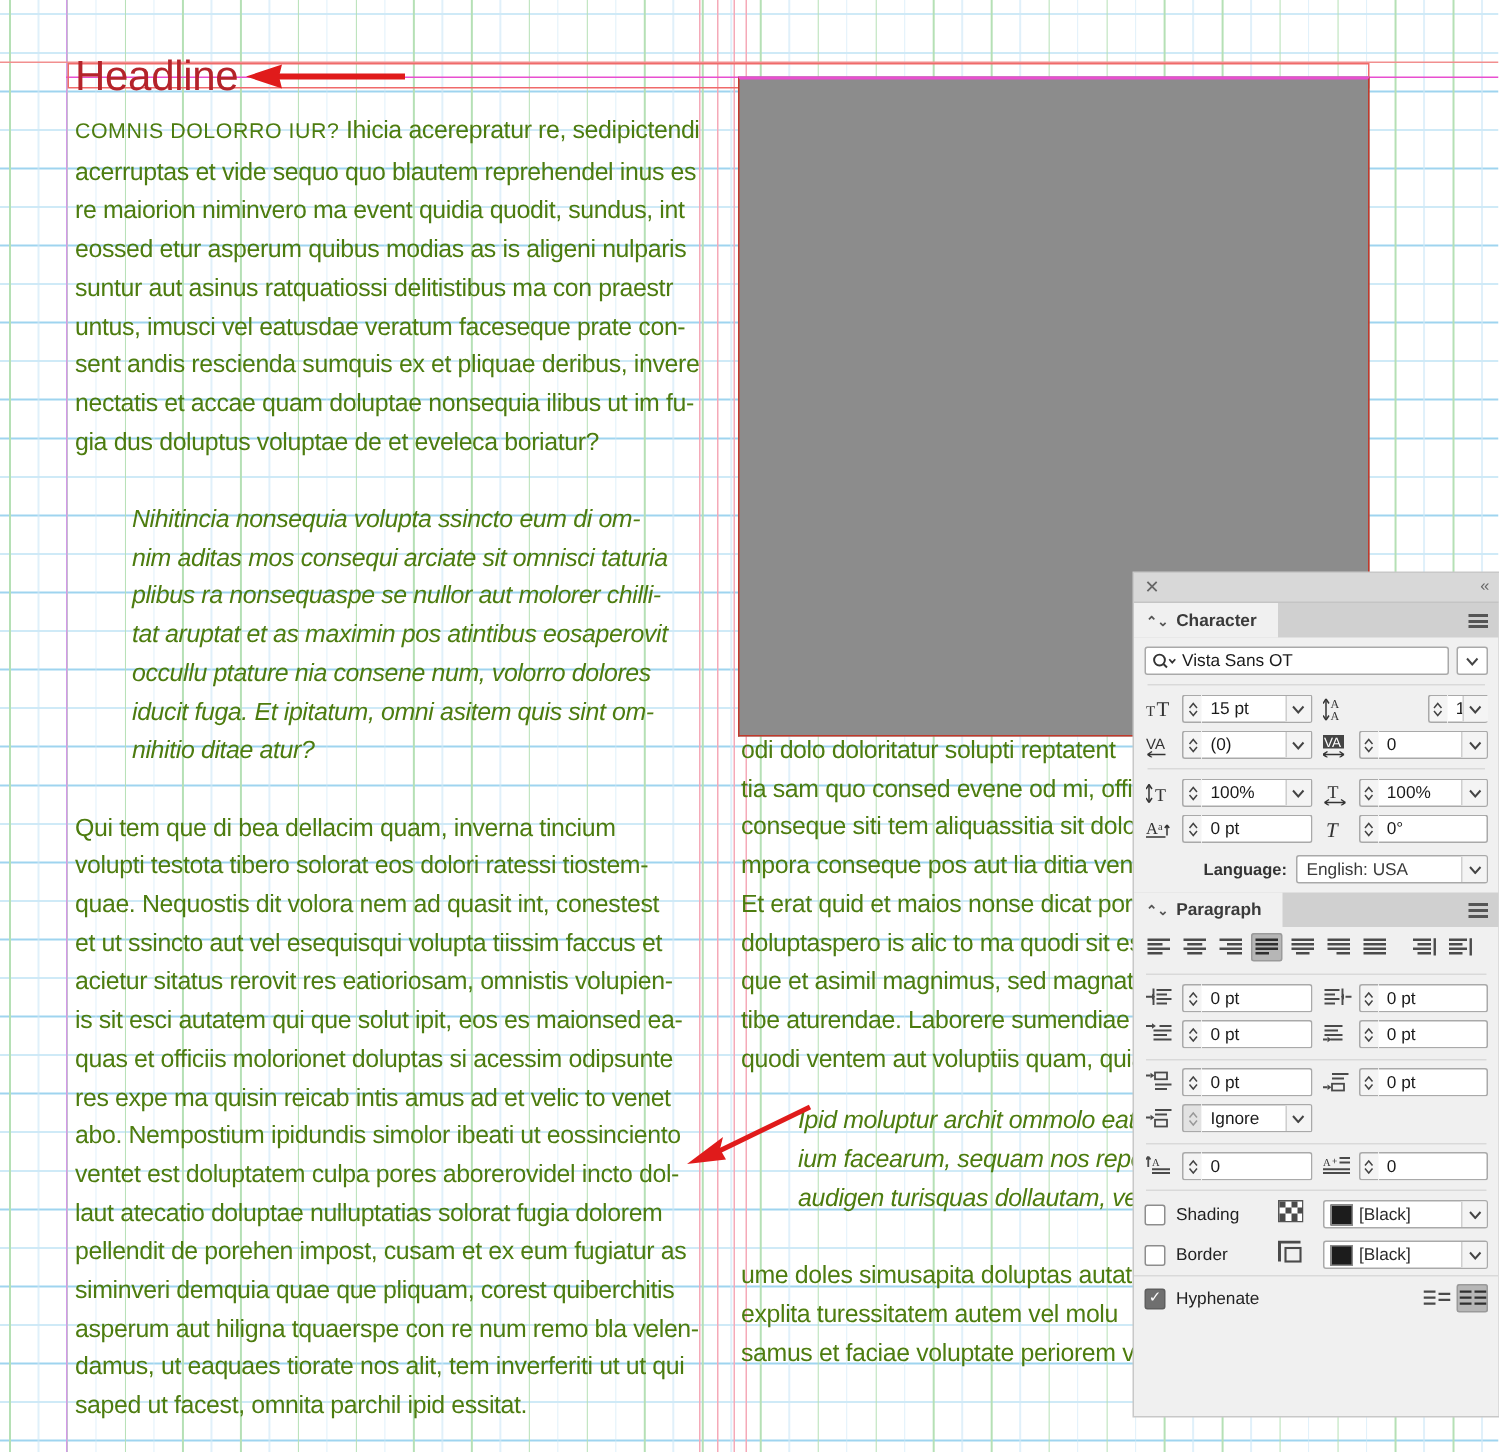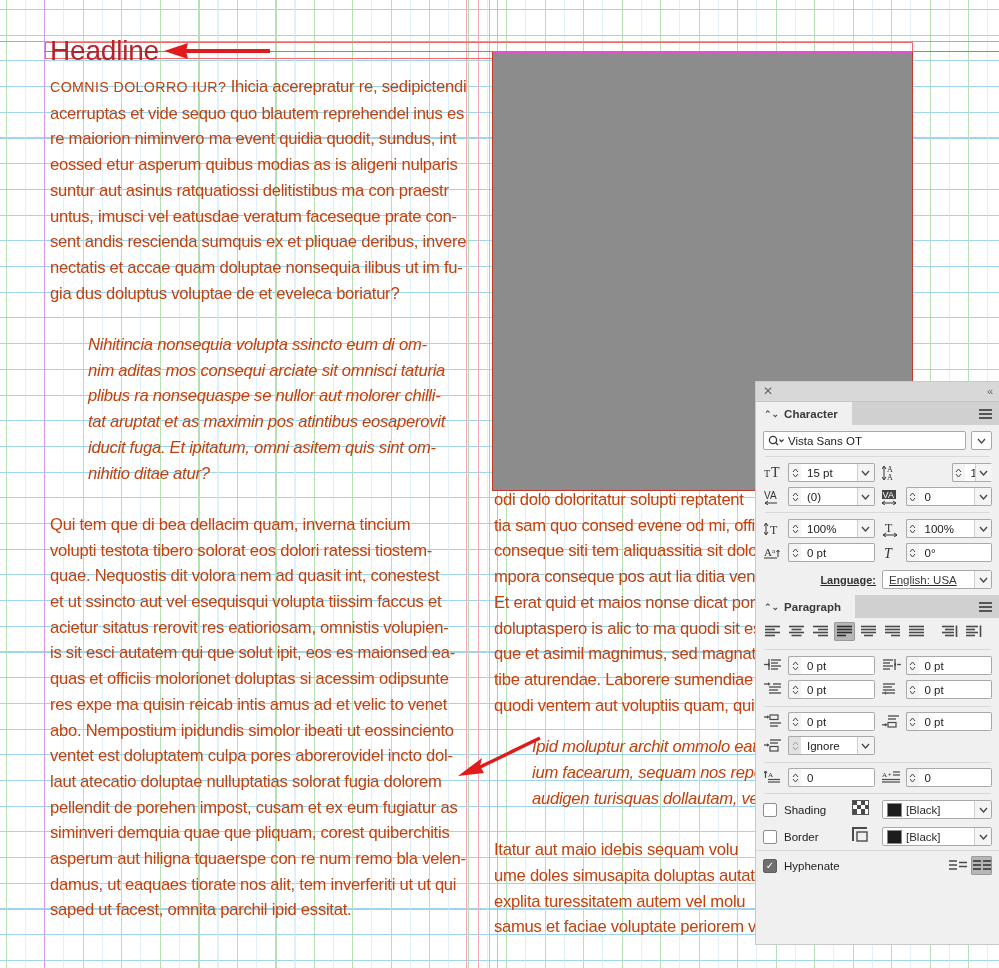--- a/index.html
+++ b/index.html
@@ -62,21 +62,21 @@
   
   .headline{
     position:absolute;color:#b4232a;
     font-size:28px;line-height:30px;font-weight:400;
     font-family:"Liberation Sans", sans-serif;
     letter-spacing:-.2px;white-space:nowrap;
   }
   .col{position:absolute;width:426px;}
   .col p{margin:0;}
   .body-line{
-    font-size:16.6px;line-height:25.7px;color:#c2410c;
+    font-size:16.6px;line-height:25.7px;color:#4d7c0f;
     font-family:"Liberation Sans", sans-serif;
     letter-spacing:-.25px;white-space:nowrap;
   }
   .smallcaps{font-size:14.2px;letter-spacing:.4px;}
   .ital{font-style:italic;}
   .indent-blk{padding-left:38px;}
   .c2 .body-line{width:426px;overflow:hidden;}
 
   
   .arrow{position:absolute;pointer-events:none;}
@@ -136,21 +136,21 @@
   .combo .fld{border-radius:0 2px 2px 0;border-left:none;flex:1;min-width:0;}
   .ico{
     width:22px;height:19px;display:flex;align-items:center;justify-content:center;flex:none;
     color:#333;
   }
   .hr{height:1px;background:#d9d9d9;margin:6px 2px;}
 
   .halfrow{display:flex;gap:6px;}
   .half{display:flex;align-items:center;flex:1;min-width:0;gap:3px;}
 
-  .langrow{display:flex;align-items:center;justify-content:flex-end;gap:6px;padding:2px 7px 6px 7px;text-decoration:underline;}
+  .langrow{display:flex;align-items:center;justify-content:flex-end;gap:6px;padding:2px 7px 6px 7px;}
   .langlbl{font-weight:bold;font-size:11px;color:#333;}
 
   .align-row{display:flex;align-items:center;gap:3px;padding:4px 6px 6px 6px;}
   .abtn{
     width:21px;height:19px;display:flex;align-items:center;justify-content:center;
     border-radius:2px;cursor:pointer;flex:none;
   }
   .abtn.sel{background:#b6b6b6;box-shadow:inset 0 0 0 1px #9a9a9a;}
   .abtn.gap{margin-left:9px;}
 
@@ -211,20 +211,21 @@
     <p class="body-line">untus, imusci vel eatusdae veratum faceseque prate con-</p>
     <p class="body-line">sent andis rescienda sumquis ex et pliquae deribus, invere</p>
     <p class="body-line">nectatis et accae quam doluptae nonsequia ilibus ut im fu-</p>
     <p class="body-line">gia dus doluptus voluptae de et eveleca boriatur?</p>
 
     <div class="indent-blk" style="margin-top:25.7px;">
       <p class="body-line ital">    Nihitincia nonsequia volupta ssincto eum di om-</p>
       <p class="body-line ital">nim aditas mos consequi arciate sit omnisci taturia</p>
       <p class="body-line ital">plibus ra nonsequaspe se nullor aut molorer chilli-</p>
       <p class="body-line ital">tat aruptat et as maximin pos atintibus eosaperovit</p>
+      <p class="body-line ital">occullu ptature nia consene num, volorro dolores</p>
       <p class="body-line ital">iducit fuga. Et ipitatum, omni asitem quis sint om-</p>
       <p class="body-line ital">nihitio ditae atur?</p>
     </div>
 
     <div style="margin-top:25.7px;">
       <p class="body-line">    Qui tem que di bea dellacim quam, inverna tincium</p>
       <p class="body-line">volupti testota tibero solorat eos dolori ratessi tiostem-</p>
       <p class="body-line">quae. Nequostis dit volora nem ad quasit int, conestest</p>
       <p class="body-line">et ut ssincto aut vel esequisqui volupta tiissim faccus et</p>
       <p class="body-line">acietur sitatus rerovit res eatioriosam, omnistis volupien-</p>
@@ -254,21 +255,20 @@
     <p class="body-line">tibe aturendae. Laborere sumendiae n</p>
     <p class="body-line">quodi ventem aut voluptiis quam, quia</p>
 
     <div class="indent-blk" style="margin-top:16px;">
       <p class="body-line ital">  Ipid moluptur archit ommolo eat</p>
       <p class="body-line ital">ium facearum, sequam nos reperi</p>
       <p class="body-line ital">audigen turisquas dollautam, ver</p>
     </div>
 
     <div style="margin-top:25.7px;">
-      <p class="body-line">  Itatur aut maio idebis sequam volu</p>
       <p class="body-line">ume doles simusapita doluptas autat</p>
       <p class="body-line">explita turessitatem autem vel molu</p>
       <p class="body-line">samus et faciae voluptate periorem ve</p>
 
     </div>
   </div>
 
   <svg class="arrow" style="left:452px;top:736px;" width="90" height="42" viewBox="0 0 90 42">
     <path d="M88,2 L24,33" stroke="#e01b1b" stroke-width="3.4" fill="none"></path>
     <path d="M6,40 L30,22 L28,30 L32,37 Z" fill="#e01b1b"></path>
@@ -527,21 +527,21 @@
           <div class="fld" style="border-radius:0 2px 2px 0;">
             <span class="val">0°</span>
           </div>
         </div>
       </div>
     </div>
   </div>
 
   <div class="langrow">
     <span class="langlbl">Language:</span>
-    <div class="fld" style="width:110px;justify-content:center;">
+    <div class="fld" style="width:128px;justify-content:center;">
       <span class="val" style="color:#3a3a3a;">English: USA</span>
       <span class="caret">
           <svg width="9" height="6" viewBox="0 0 9 6">
             <path d="M1,1 L4.5,5 L8,1" stroke="#444" stroke-width="1.3" fill="none"></path>
           </svg>
         </span>
     </div>
   </div>
 
   <div class="tabrow">

